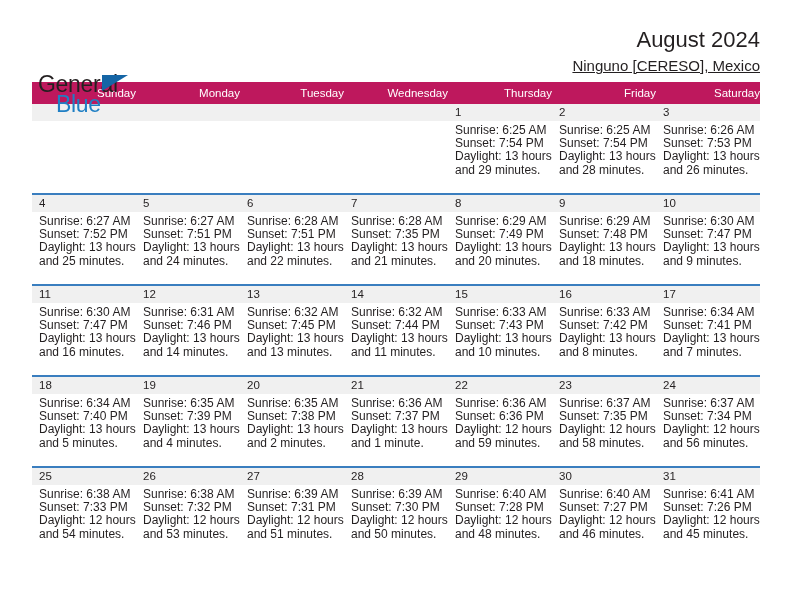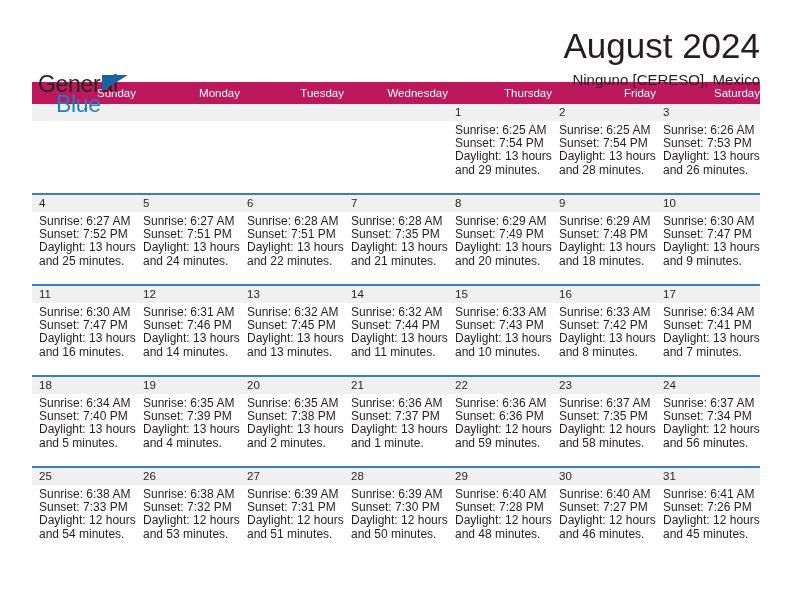--- a/index.html
+++ b/index.html
@@ -65,31 +65,32 @@
     letter-spacing: -0.3px;
     color: #1f7fc4;
     line-height: 1;
   }
   .titleblock {
     text-align: right;
     flex: 0 0 auto;
     padding-top: 0px;
   }
   .title-main {
-    font-size: 35px;
+    font-size: 22px;
     font-weight: normal;
     color: #231f20;
     line-height: 1.05;
     letter-spacing: 0px;
   }
   .title-sub {
     font-size: 15px;
     color: #231f20;
     margin-top: 7px;
     line-height: 1.1;
+    text-decoration: underline;
   }
 
   
   .calendar {
     margin-top: 10px;
     width: 728px;
     border-collapse: collapse;
     table-layout: fixed;
   }
   .calendar th {

